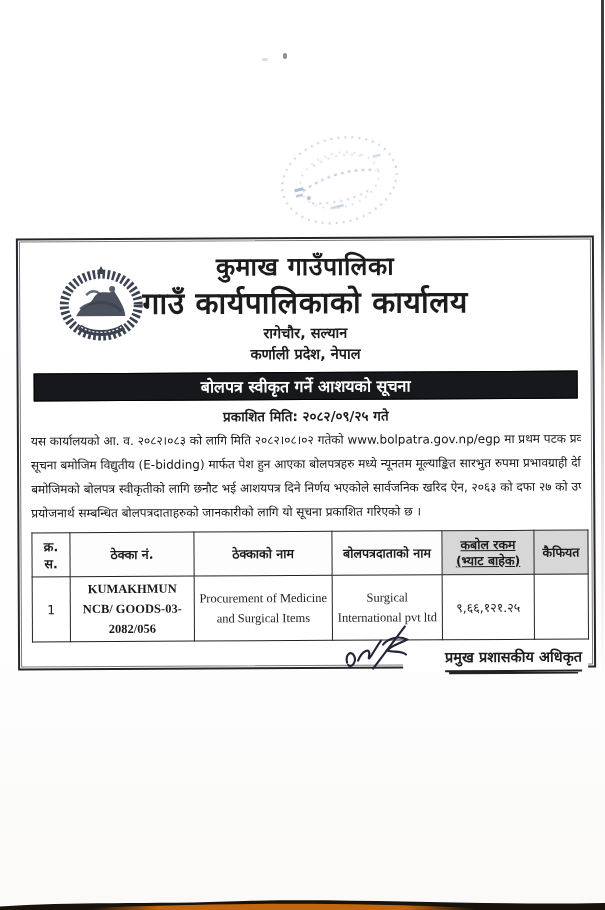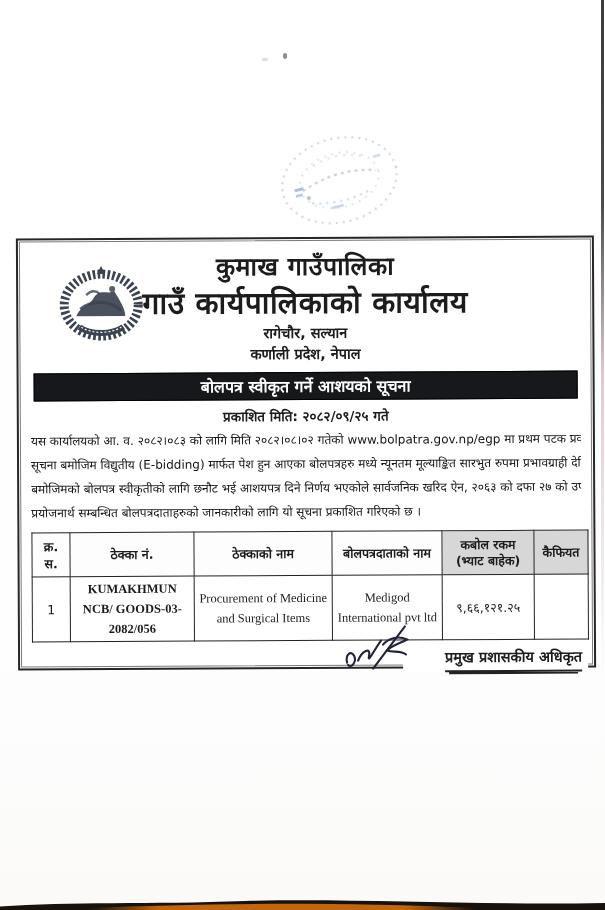--- a/index.html
+++ b/index.html
@@ -43,21 +43,21 @@
   .body-par .lline { text-align:left; }
 
   table.notice { border-collapse:collapse; margin:7px 2px 0 2px; width:556px; table-layout:fixed; }
   table.notice th, table.notice td { border:1.6px solid #222226; text-align:center; vertical-align:middle; padding:2px 3px; }
   table.notice th { font-size:12.5px; font-weight:bold; height:44px; background:#fdfdfd; }
   table.notice th.shaded { background:#d7d7d7; }
   table.notice td { height:62px; font-size:12.5px; background:#fff; }
   td.latin { font-family:"Liberation Serif","DejaVu Serif",serif; font-weight:600; font-size:13px; line-height:20px; }
   td.latin.reg { font-weight:500; }
   td.amount { font-weight:normal; font-size:13px; }
-  .amt-head { display:block; line-height:16px; }
+  .amt-head { display:block; line-height:16px;text-decoration:underline; }
 
   .sig-block { position:absolute; right:4px; bottom:-8px; background:#fff; padding:2px 6px 6px 10px; }
   .sig-label { font-weight:bold; font-size:14.5px; padding-bottom:5px;
     border-bottom:2px solid #232327; box-shadow:0 6px 0 -4px #232327;margin-left:32px; }
   .sig-ink { position:absolute; left:-62px; top:-28px; width:78px; height:60px; }
 
   
   .bottom-strip { position:absolute; left:0; bottom:0; width:605px; height:13px; }
 </style>
 </head>
@@ -136,21 +136,21 @@
           <th class="shaded">
             <span class="amt-head">कबोल रकम</span>
             <span class="amt-head">(भ्याट बाहेक)</span>
           </th>
           <th class="shaded">कैफियत</th>
         </tr>
         <tr>
           <td>1</td>
           <td class="latin">KUMAKHMUN NCB/ GOODS-03-2082/056</td>
           <td class="latin reg">Procurement of Medicine and Surgical Items</td>
-          <td class="latin reg">Medigod International pvt ltd</td>
+          <td class="latin reg">Surgical International pvt ltd</td>
           <td class="amount">९,६६,१२१.२५</td>
           <td></td>
         </tr>
       </tbody>
         </table>
 
       <div class="sig-block">
         <svg class="sig-ink" viewBox="0 0 78 60">
           <g fill="none" stroke="#23233a" stroke-width="2.1" stroke-linecap="round">
             <path d="M6,46 C4,38 10,33 13,39 C16,45 10,52 7,48"></path>

